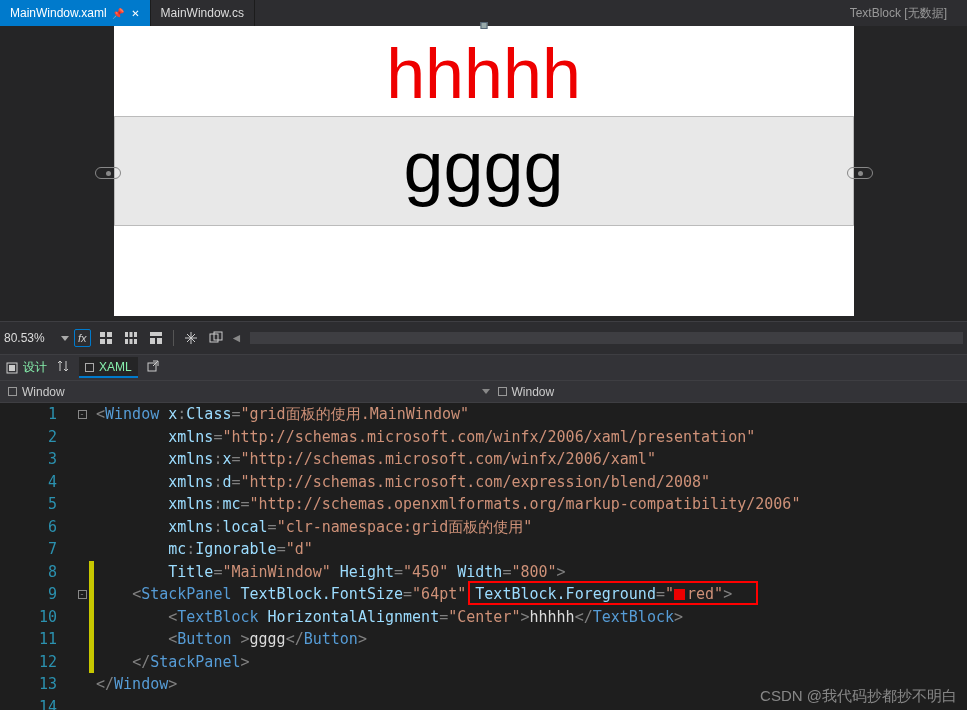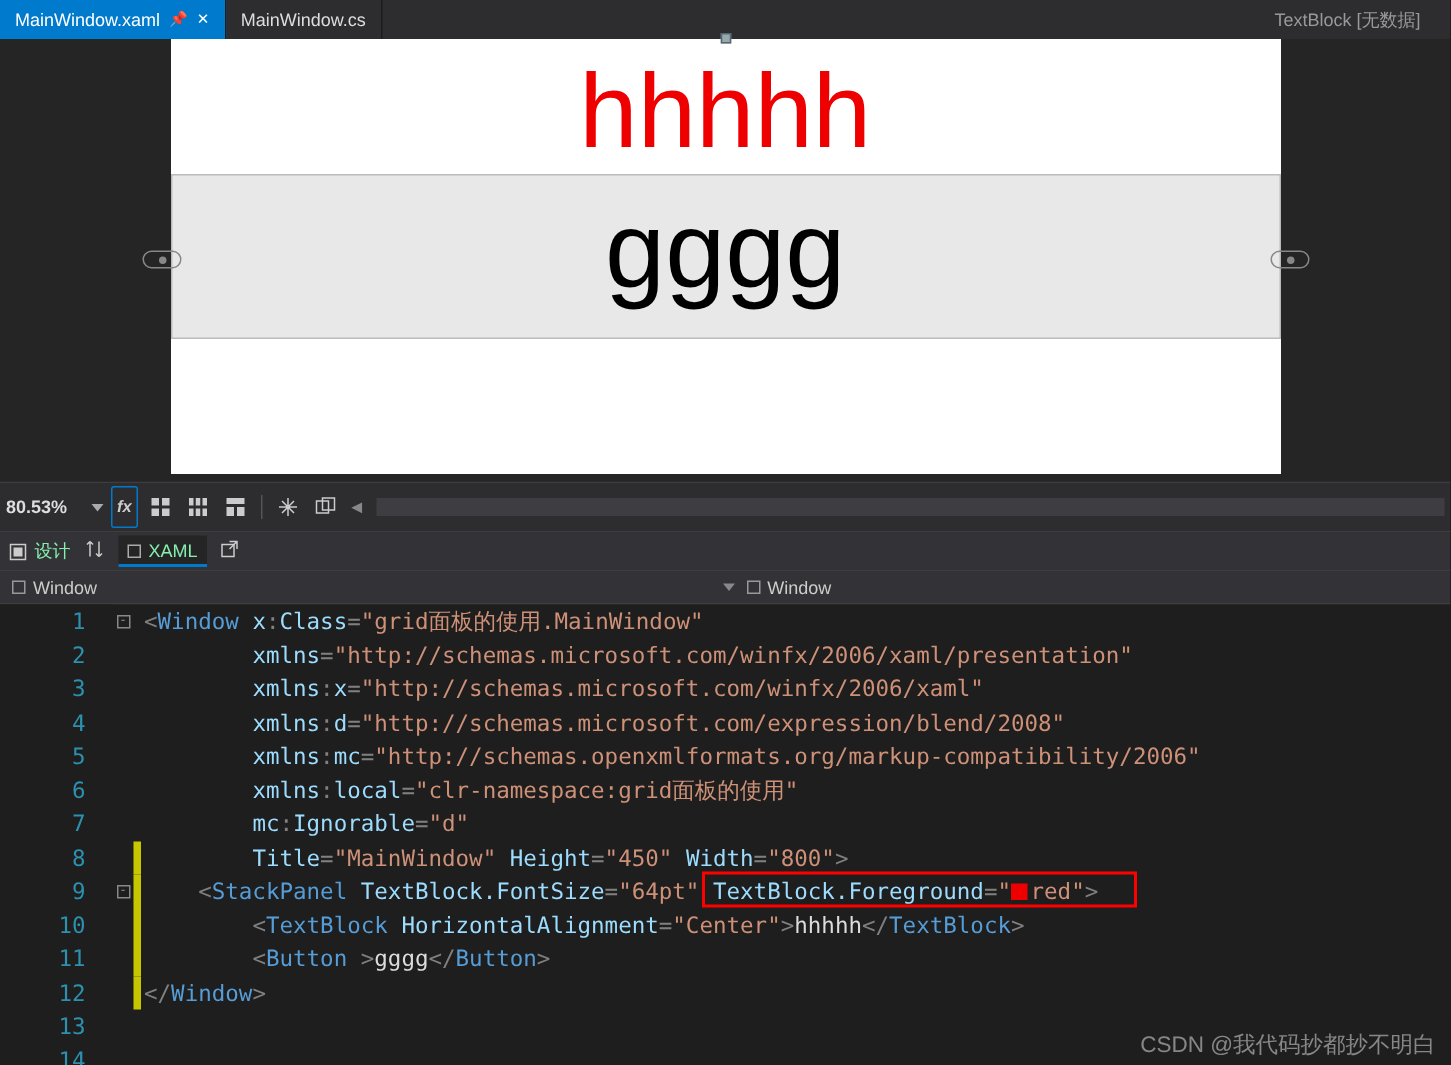--- a/index.html
+++ b/index.html
@@ -90,30 +90,29 @@
 
 .zoom-bar {
   height: 22px;
   background: #2d2d30;
   display: flex;
   align-items: center;
   padding: 16px 4px;
   gap: 5px;
   border-top: 1px solid #3e3e42;
   border-bottom: 1px solid #3e3e42;
-  font-weight: bold;
 }
 .zoom-val { color: #ddd; font-size: 12px; min-width: 52px; }
 .dropdown-arrow { width:0; height:0; border-left:4px solid transparent; border-right:4px solid transparent; border-top:5px solid #aaa; }
 .icon-btn {
   width: 20px; height: 20px;
   display: flex; align-items: center; justify-content: center;
   color: #ccc;
 }
-.fx-box { border:1px solid #007acc; border-radius:2px; padding:0 3px; height:28px; display:flex; align-items:center; font-style:italic; font-size:11px;}
+.fx-box { border:1px solid #007acc; border-radius:2px; padding:0 3px; height:18px; display:flex; align-items:center; font-style:italic; font-size:11px;}
 .grid-ic svg, .icon-btn svg { width:14px; height:14px; }
 .sep { width:1px; height:16px; background:#555; margin:0 2px; }
 .scroll-arrow { width:14px; color:#888; }
 
 .split-bar {
   height: 26px;
   background: #333337;
   display: flex;
   align-items: center;
   padding: 0 6px;
@@ -359,20 +358,21 @@
     <div class="line">        <span class="attr">xmlns</span><span class="punc">=</span><span class="str">"http://schemas.microsoft.com/winfx/2006/xaml/presentation"</span></div>
     <div class="line">        <span class="attr">xmlns</span><span class="punc">:</span><span class="attr">x</span><span class="punc">=</span><span class="str">"http://schemas.microsoft.com/winfx/2006/xaml"</span></div>
     <div class="line">        <span class="attr">xmlns</span><span class="punc">:</span><span class="attr">d</span><span class="punc">=</span><span class="str">"http://schemas.microsoft.com/expression/blend/2008"</span></div>
     <div class="line">        <span class="attr">xmlns</span><span class="punc">:</span><span class="attr">mc</span><span class="punc">=</span><span class="str">"http://schemas.openxmlformats.org/markup-compatibility/2006"</span></div>
     <div class="line">        <span class="attr">xmlns</span><span class="punc">:</span><span class="attr">local</span><span class="punc">=</span><span class="str">"clr-namespace:grid面板的使用"</span></div>
     <div class="line">        <span class="attr">mc</span><span class="punc">:</span><span class="attr">Ignorable</span><span class="punc">=</span><span class="str">"d"</span></div>
     <div class="line">        <span class="attr">Title</span><span class="punc">=</span><span class="str">"MainWindow"</span> <span class="attr">Height</span><span class="punc">=</span><span class="str">"450"</span> <span class="attr">Width</span><span class="punc">=</span><span class="str">"800"</span><span class="punc">&gt;</span></div>
     <div class="line">    <span class="punc">&lt;</span><span class="tag">StackPanel</span> <span class="attr">TextBlock.FontSize</span><span class="punc">=</span><span class="str">"64pt"</span> <span class="attr">TextBlock.Foreground</span><span class="punc">=</span><span class="str">"</span><span class="color-swatch"></span><span class="str">red</span><span class="str">"</span><span class="punc">&gt;</span></div>
     <div class="line">        <span class="punc">&lt;</span><span class="tag">TextBlock</span> <span class="attr">HorizontalAlignment</span><span class="punc">=</span><span class="str">"Center"</span><span class="punc">&gt;</span><span class="txt">hhhhh</span><span class="punc">&lt;/</span><span class="tag">TextBlock</span><span class="punc">&gt;</span></div>
     <div class="line">        <span class="punc">&lt;</span><span class="tag">Button</span><span> </span><span class="punc">&gt;</span><span class="txt">gggg</span><span class="punc">&lt;/</span><span class="tag">Button</span><span class="punc">&gt;</span></div>
+    <div class="line">    <span class="punc">&lt;/</span><span class="tag">StackPanel</span><span class="punc">&gt;</span></div>
     <div class="line"><span class="punc">&lt;/</span><span class="tag">Window</span><span class="punc">&gt;</span></div>
     <div class="line"></div>
   </div>
 
   <div class="red-highlight" style="left:468px; top:178px; width:290px; height:24px;"></div>
 </div>
 
 <div class="watermark">CSDN @我代码抄都抄不明白</div>
 
 </body></html>

